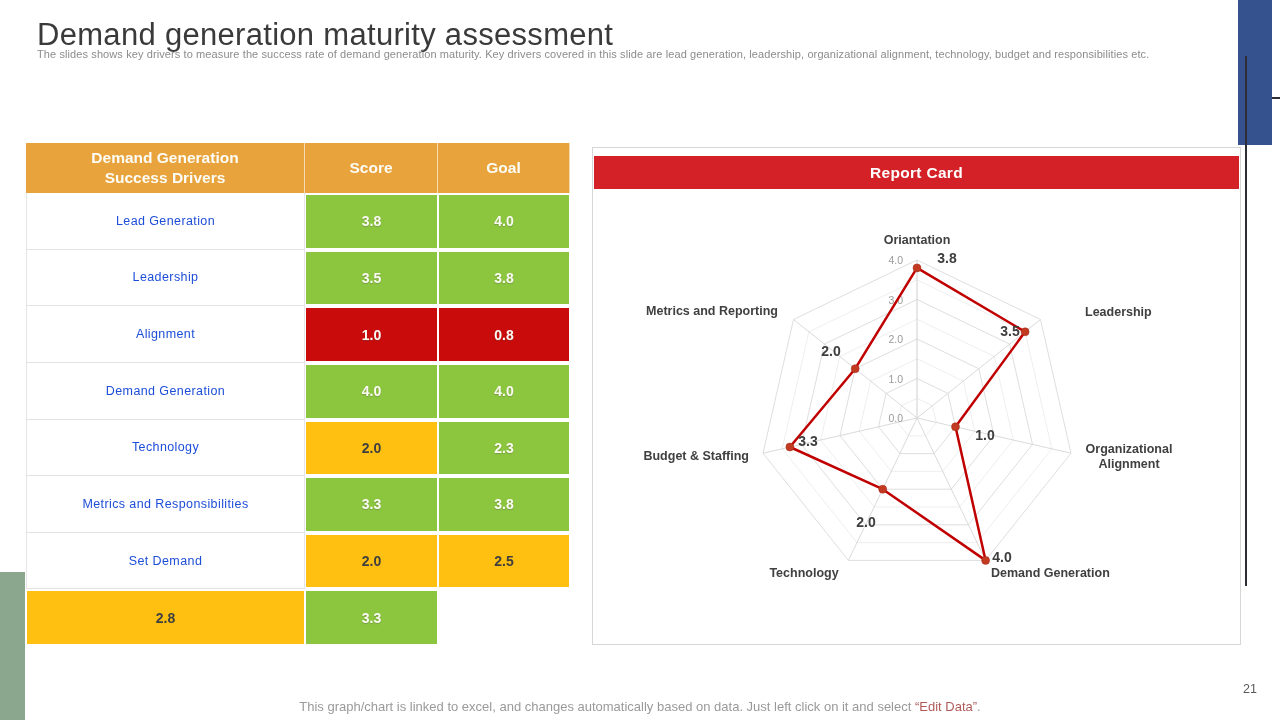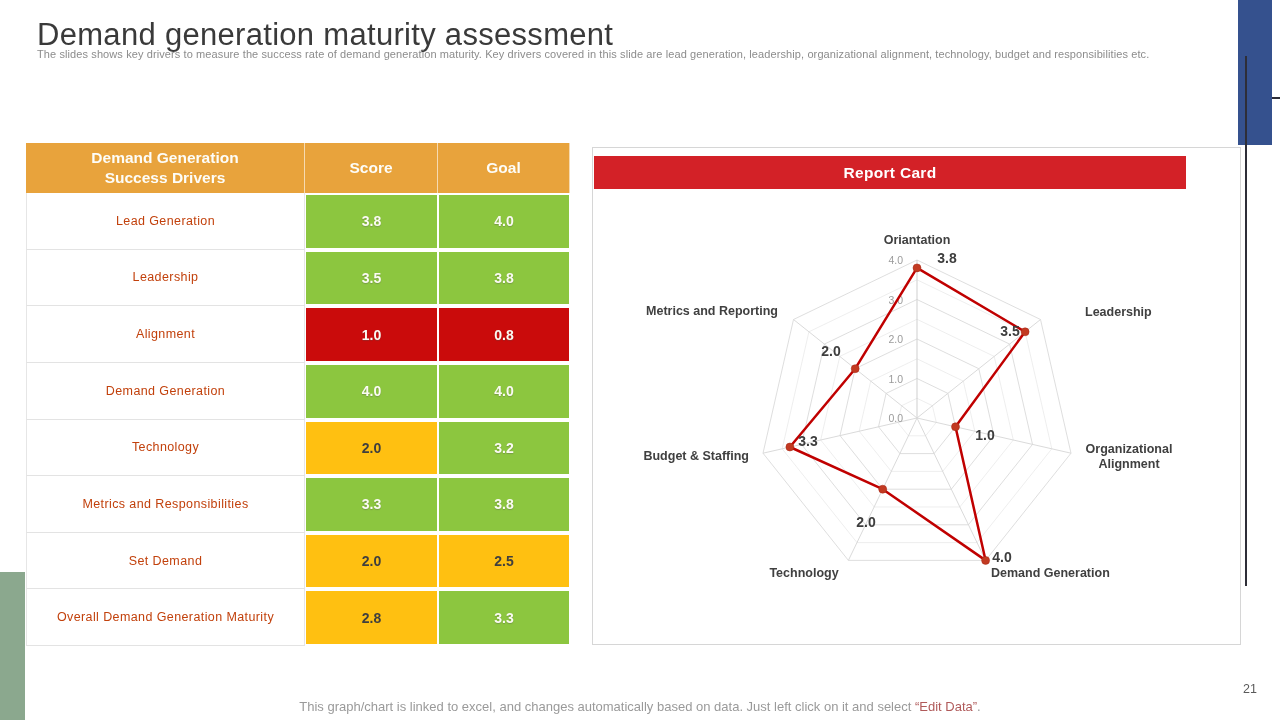--- a/index.html
+++ b/index.html
@@ -27,40 +27,40 @@
     display:grid; grid-template-columns:279px 133px 132px;
     grid-template-rows:50px repeat(8, 1fr);
   }
   .th {
     background:#E8A33C; color:#fdfdf8; font-weight:bold; font-size:15.5px;
     display:flex; align-items:center; justify-content:center; text-align:center;
     border-right:1px solid rgba(255,255,255,.6);
   }
   .th .two-line { width:200px; line-height:1.3; }
   .cell-label {
-    background:#ffffff; color:#c2410c; font-size:12.5px; letter-spacing:0.4px;
+    background:#ffffff; color:#1d4ed8; font-size:12.5px; letter-spacing:0.4px;
     display:flex; align-items:center; justify-content:center; text-align:center;
     border-left:1px solid #e6e6e6; border-right:1px solid #e6e6e6;
     border-bottom:1px solid #e3e3e3; padding:0 24px;
   }
   .cell-num {
     font-size:14px; font-weight:bold;
     display:flex; align-items:center; justify-content:center;
     border:2px solid #ffffff; border-left-width:1px; border-right-width:1px;
   }
   .green  { background:#8CC63F; color:#fbfbf3; text-shadow:0 1px 1px rgba(80,80,80,.35); }
   .red    { background:#CA0B0B; color:#fbfbf3; text-shadow:0 1px 1px rgba(80,80,80,.35); }
   .yellow { background:#FFC011; color:#3f3f3f; }
   
   .chart-card {
     position:absolute; left:592px; top:147px; width:649px; height:498px;
     background:#ffffff; border:1px solid #d6d6d6;
   }
   .chart-title-bar {
-    position:absolute; left:1px; top:8px; width:592px; height:33px; background:#D32127;
+    position:absolute; left:1px; top:8px; width:645px; height:33px; background:#D32127;
     display:flex; align-items:center; justify-content:center; z-index:2;
   }
   .chart-title-bar span { color:#ffffff; font-weight:bold; font-size:15.5px; letter-spacing:0.3px; }
   #radar-svg { position:absolute; left:0; top:0; width:647px; height:496px; }
   #radar-svg text { font-family:"Liberation Sans", sans-serif; }
   .tick { font-size:10.5px; fill:#9b9b9b; }
   .cat  { font-size:12.5px; font-weight:bold; fill:#404040; }
   .val  { font-size:14px;  font-weight:bold; fill:#3d3d3d; }
   
   .footer {
@@ -103,28 +103,27 @@
       <div class="cell-num green">3.5</div>
       <div class="cell-num green">3.8</div>
       <div class="cell-label">Alignment</div>
       <div class="cell-num red">1.0</div>
       <div class="cell-num red">0.8</div>
       <div class="cell-label">Demand Generation</div>
       <div class="cell-num green">4.0</div>
       <div class="cell-num green">4.0</div>
       <div class="cell-label">Technology</div>
       <div class="cell-num yellow">2.0</div>
-      <div class="cell-num green">3.2</div>
+      <div class="cell-num green">2.3</div>
       <div class="cell-label">Metrics and Responsibilities</div>
       <div class="cell-num green">3.3</div>
       <div class="cell-num green">3.8</div>
       <div class="cell-label">Set Demand</div>
       <div class="cell-num yellow">2.0</div>
       <div class="cell-num yellow">2.5</div>
-      <div class="cell-label">Overall Demand Generation Maturity</div>
       <div class="cell-num yellow">2.8</div>
       <div class="cell-num green">3.3</div>
     </div>
 
   <div class="chart-card">
     <div class="chart-title-bar">
       <span>Report Card</span>
     </div>
     <svg id="radar-svg" viewBox="0 0 647 496">
         <polygon points="324.0,250.3 339.4,257.7 343.3,274.4 332.6,287.8 315.4,287.8 304.7,274.4 308.6,257.7" fill="none" stroke="#e7e7e7" stroke-width="0.7"></polygon>

